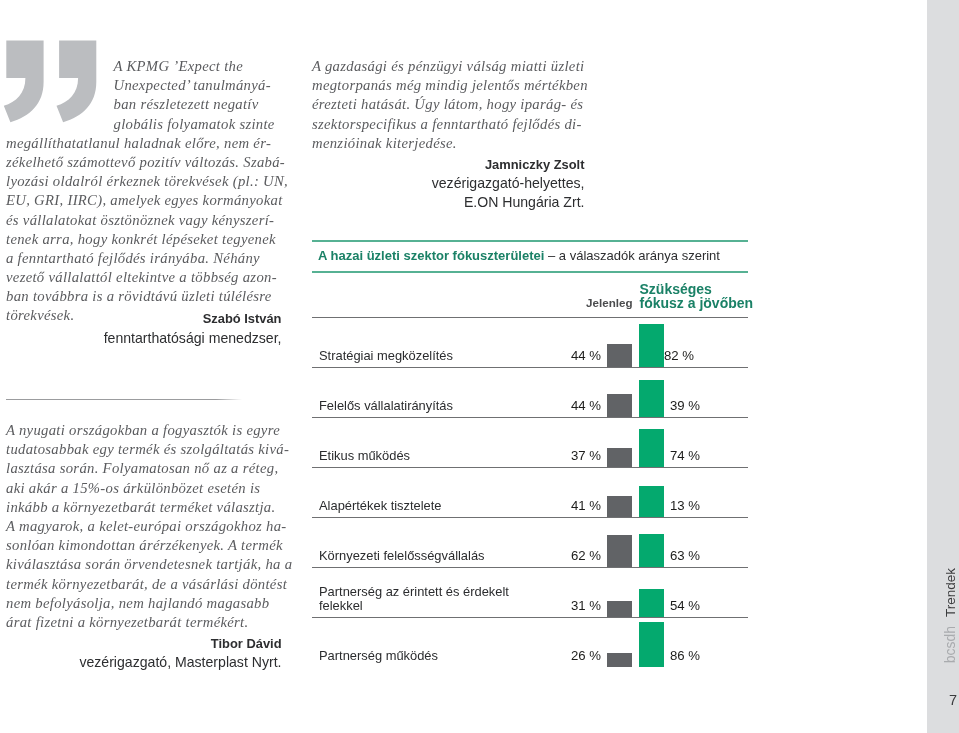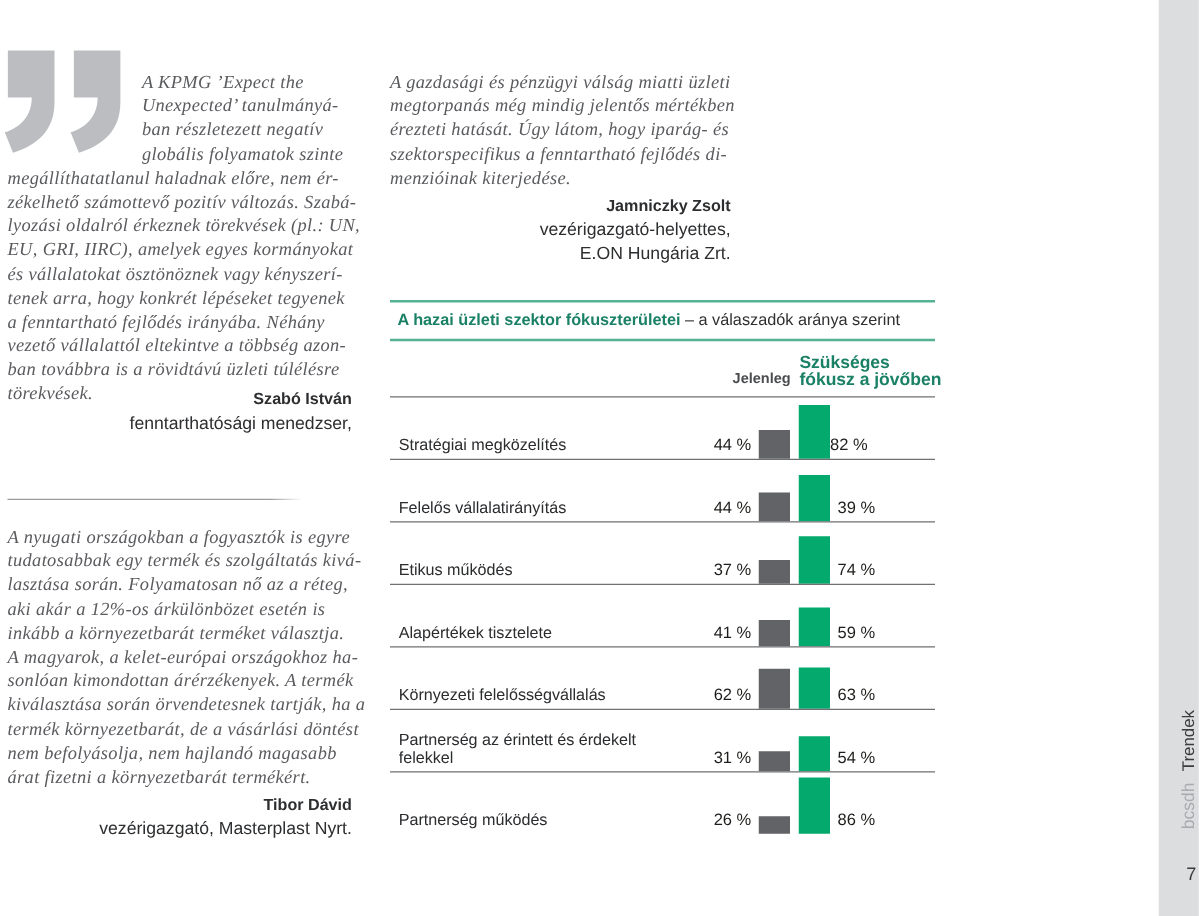--- a/index.html
+++ b/index.html
@@ -72,21 +72,21 @@
   </div>
   <div class="attrib" style="position:absolute;left:6px;top:310px;width:275.5px;">
     <div class="nm">Szabó István</div>
     <div>fenntarthatósági menedzser,</div>
   </div>
   <div class="hr-soft" style="left:5.5px;top:398.8px;width:236px;"></div>
   <div class="qcol" style="left:6px;top:421px;width:278px;">
     <div class="ln">A nyugati országokban a fogyasztók is egyre</div>
     <div class="ln">tudatosabbak egy termék és szolgáltatás kivá-</div>
     <div class="ln">lasztása során. Folyamatosan nő az a réteg,</div>
-    <div class="ln">aki akár a 12%-os árkülönbözet esetén is</div>
+    <div class="ln">aki akár a 15%-os árkülönbözet esetén is</div>
     <div class="ln">inkább a környezetbarát terméket választja.</div>
     <div class="ln">A magyarok, a kelet-európai országokhoz ha-</div>
     <div class="ln">sonlóan kimondottan árérzékenyek. A termék</div>
     <div class="ln">kiválasztása során örvendetesnek tartják, ha a</div>
     <div class="ln">termék környezetbarát, de a vásárlási döntést</div>
     <div class="ln">nem befolyásolja, nem hajlandó magasabb</div>
     <div class="ln">árat fizetni a környezetbarát termékért.</div>
   </div>
   <div class="attrib" style="position:absolute;left:6px;top:634.5px;width:275.5px;">
     <div class="nm">Tibor Dávid</div>
@@ -136,21 +136,21 @@
     </div>
     <div class="val" style="left:555px;top:448.4px;text-align:right;width:46px;">37 %</div>
     <div class="val" style="left:670px;top:448.4px;">74 %</div>
   <div class="rule" style="left:312px;top:466.9px;width:436px;height:1.2px;background:#6f7072;"></div>
     <div class="bar" style="left:607px;width:25px;top:495.7px;height:21.2px;background:#616366;"></div>
     <div class="bar" style="left:639px;width:25px;top:486.3px;height:30.6px;background:#04a96e;"></div>
     <div class="cat" style="left:319px;top:498.6px;">
       <div>Alapértékek tisztelete</div>
     </div>
     <div class="val" style="left:555px;top:498.4px;text-align:right;width:46px;">41 %</div>
-    <div class="val" style="left:670px;top:498.4px;">59 %</div>
+    <div class="val" style="left:670px;top:498.4px;">13 %</div>
   <div class="rule" style="left:312px;top:516.9px;width:436px;height:1.2px;background:#6f7072;"></div>
     <div class="bar" style="left:607px;width:25px;top:534.8px;height:32.1px;background:#616366;"></div>
     <div class="bar" style="left:639px;width:25px;top:534.3px;height:32.6px;background:#04a96e;"></div>
     <div class="cat" style="left:319px;top:548.6px;">
       <div>Környezeti felelősségvállalás</div>
     </div>
     <div class="val" style="left:555px;top:548.4px;text-align:right;width:46px;">62 %</div>
     <div class="val" style="left:670px;top:548.4px;">63 %</div>
   <div class="rule" style="left:312px;top:566.9px;width:436px;height:1.2px;background:#6f7072;"></div>
     <div class="bar" style="left:607px;width:25px;top:600.8px;height:16.1px;background:#616366;"></div>

